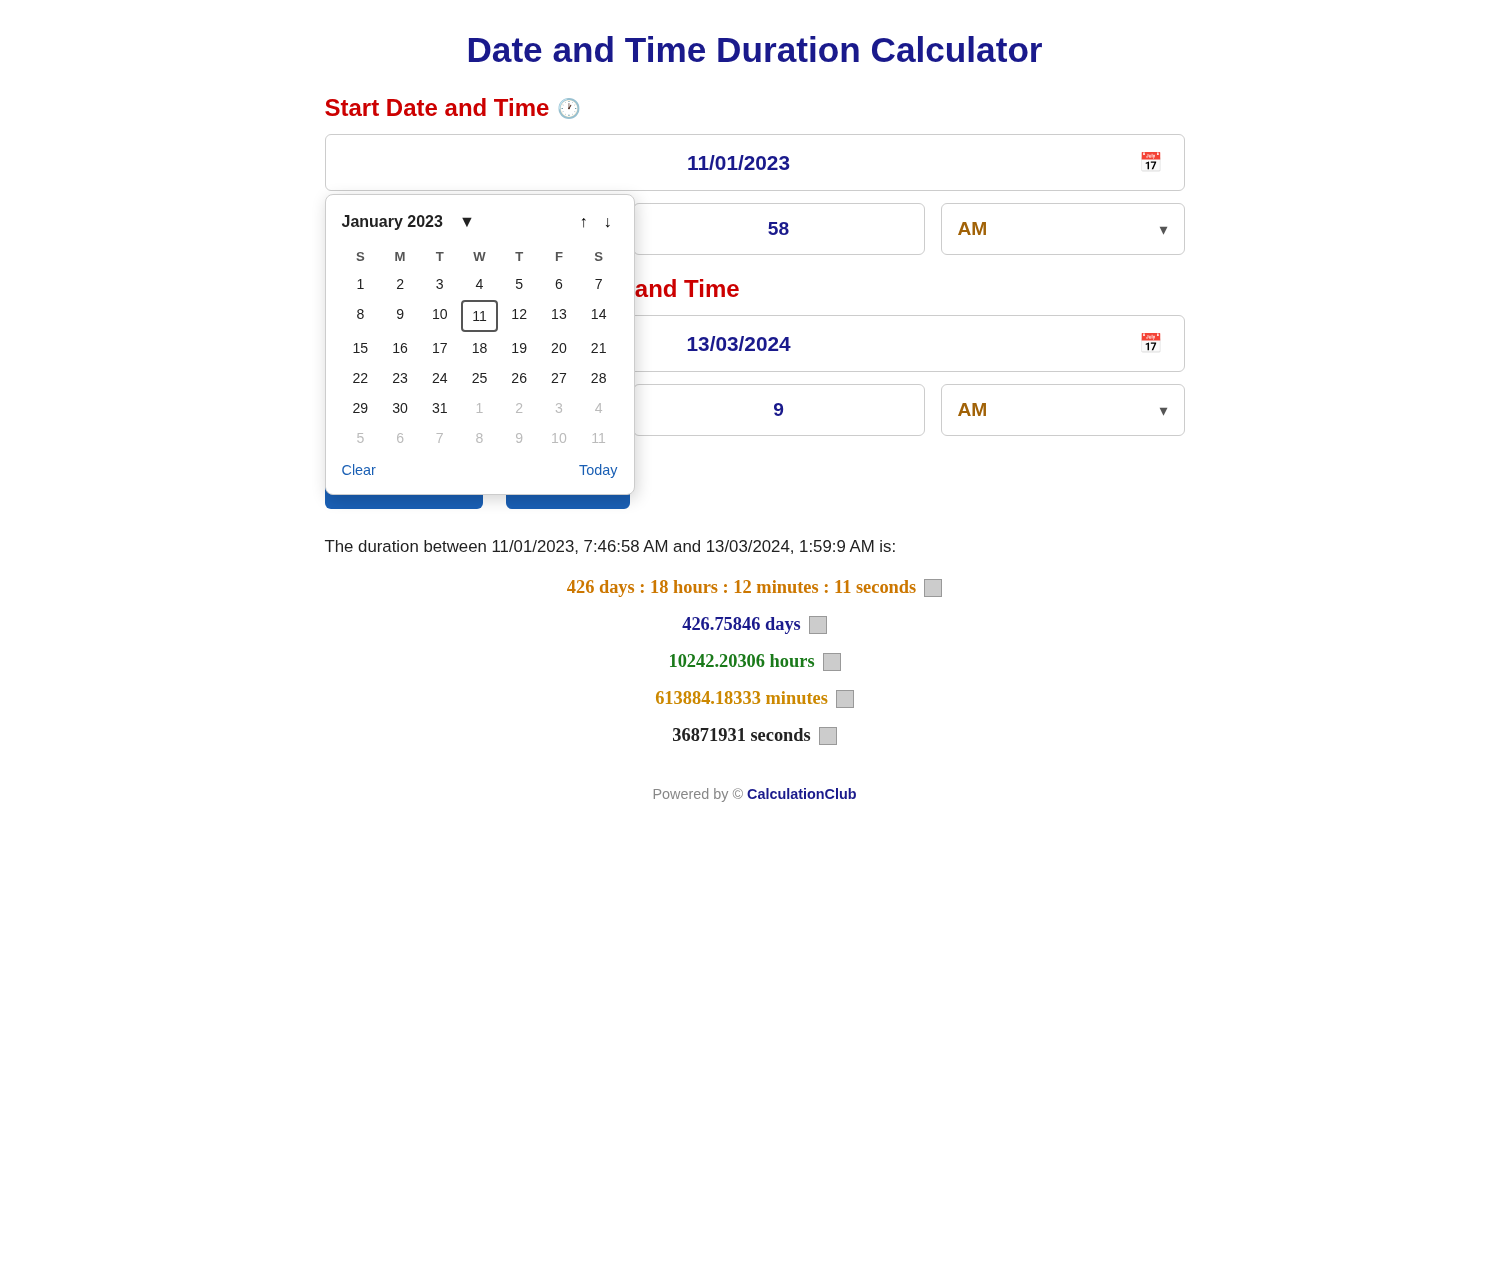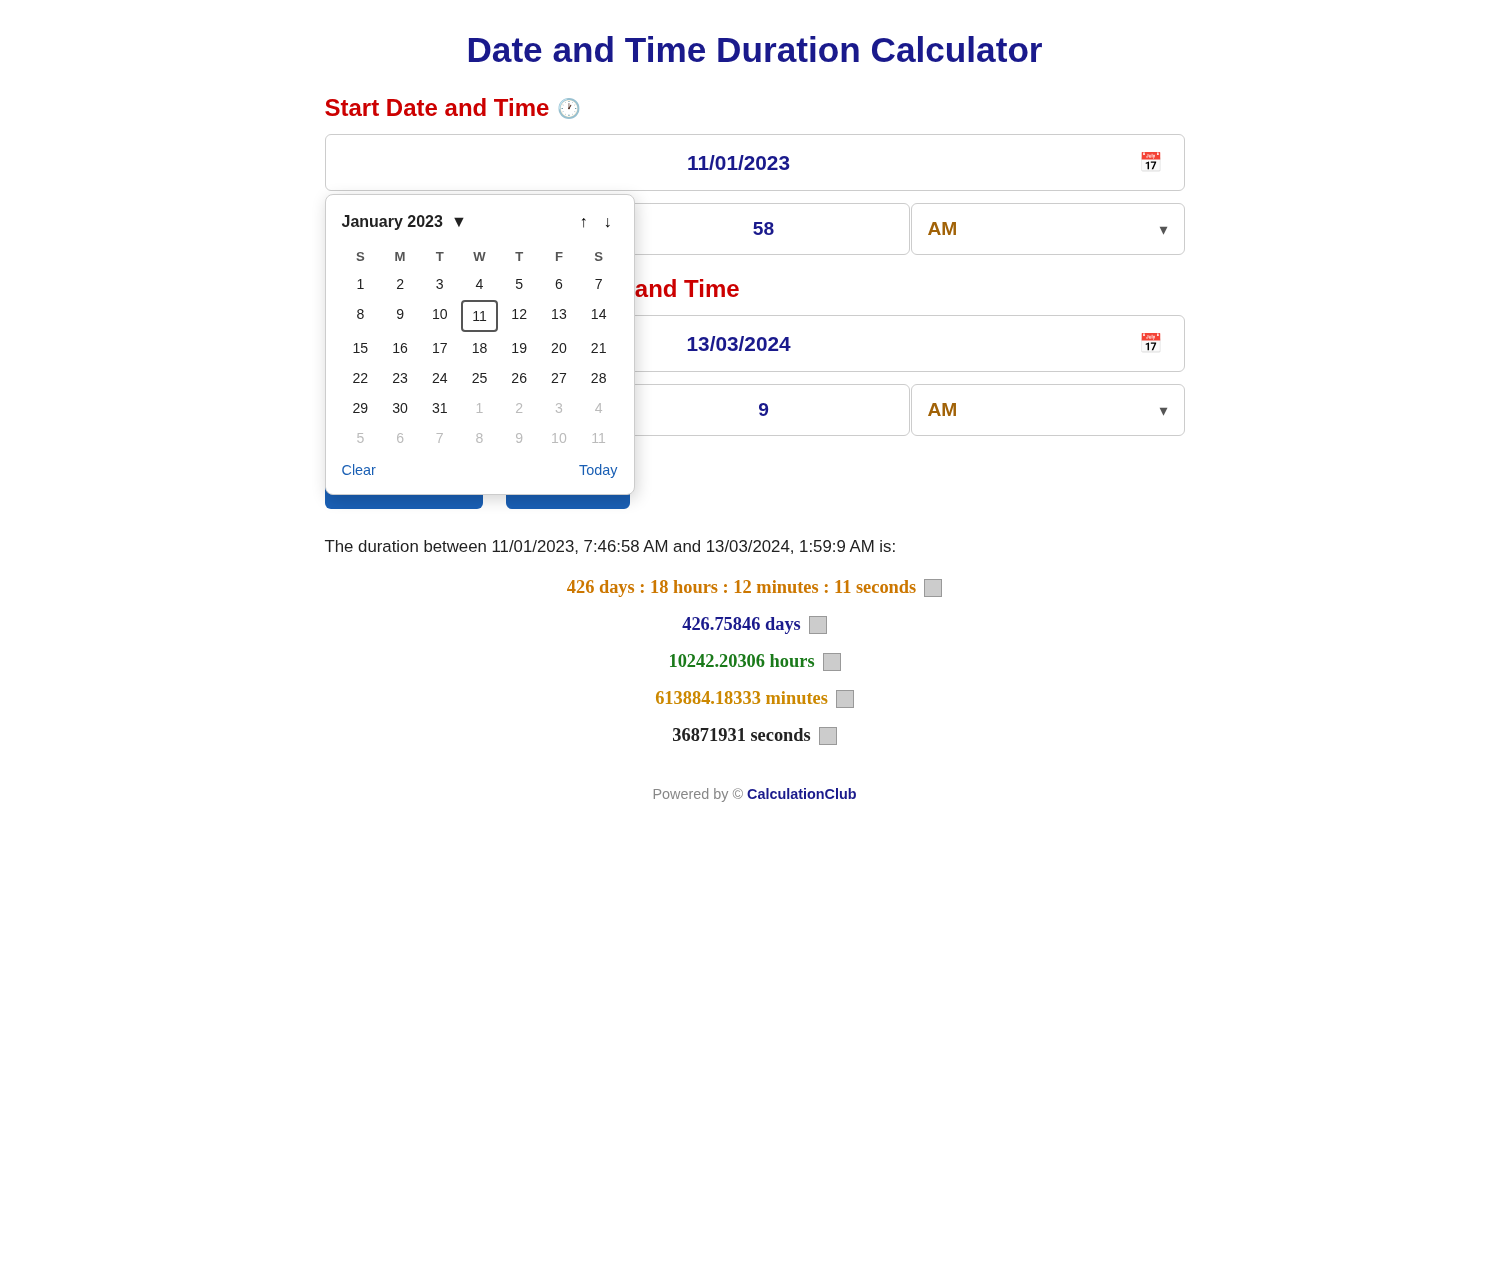--- a/index.html
+++ b/index.html
@@ -56,21 +56,21 @@
     .calendar-icon-btn {
       background: none;
       border: none;
       cursor: pointer;
       font-size: 1.2rem;
       color: #555;
       padding: 4px;
     }
     .time-row {
       display: flex;
-      gap: 1px;
+      gap: 16px;
       margin-bottom: 20px;
     }
     .time-field {
       flex: 1;
       border: 1px solid #ccc;
       border-radius: 6px;
       padding: 14px;
       text-align: center;
       font-size: 1.2rem;
       font-weight: bold;
@@ -186,21 +186,21 @@
       align-items: center;
       justify-content: space-between;
       margin-bottom: 12px;
     }
     .cal-month-label {
       font-weight: bold;
       font-size: 1rem;
       cursor: pointer;
       display: flex;
       align-items: center;
-      gap: 8px;
+      gap: 16px;
     }
     .cal-nav-btn {
       background: none;
       border: none;
       cursor: pointer;
       font-size: 1rem;
       padding: 2px 6px;
     }
     .cal-nav-group {
       display: flex;

